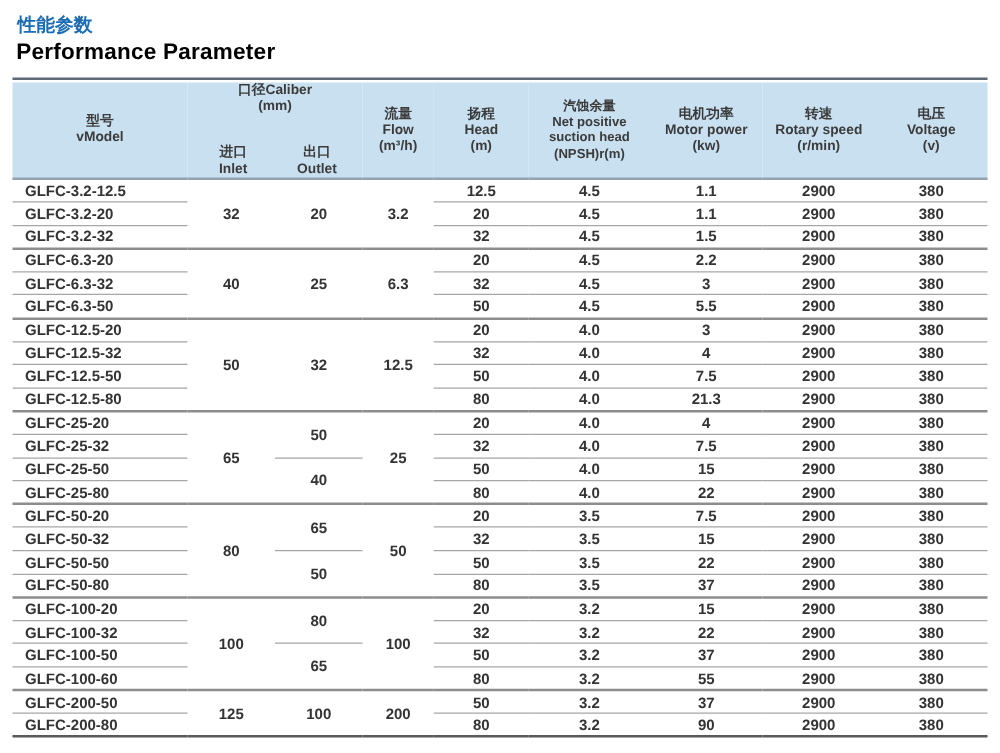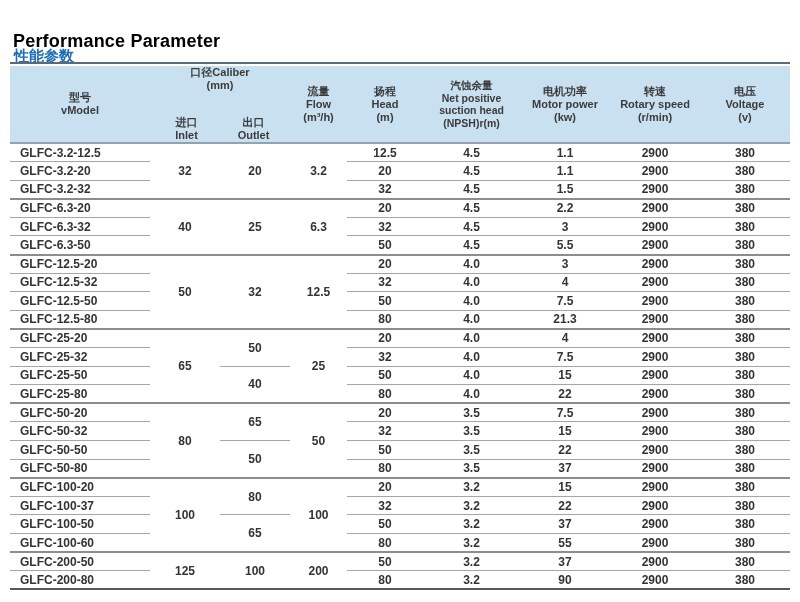--- a/index.html
+++ b/index.html
@@ -11,21 +11,20 @@
     height: 602px;
     background: #ffffff;
     overflow: hidden;
   }
   .title-cn {
     position: absolute;
     left: 14px; top: 11px;
     font-size: 15px;
     font-weight: bold;
     color: #1a6cb4;
-    margin-top: 36px;
   }
   .title-en {
     position: absolute;
     left: 13px; top: 31px;
     font-size: 18px;
     font-weight: bold;
     color: #000000;
     letter-spacing: 0.2px;
   }
   .table-wrap {
@@ -319,21 +318,21 @@
             <td class="b-group" rowspan="4">100</td>
             <td class="b-thin" rowspan="2">80</td>
             <td class="b-group" rowspan="4">100</td>
             <td class="b-thin">20</td>
             <td class="b-thin">3.2</td>
             <td class="b-thin">15</td>
             <td class="b-thin">2900</td>
             <td class="b-thin">380</td>
           </tr>
           <tr>
-            <td class="model b-thin">GLFC-100-37</td>
+            <td class="model b-thin">GLFC-100-32</td>
             <td class="b-thin">32</td>
             <td class="b-thin">3.2</td>
             <td class="b-thin">22</td>
             <td class="b-thin">2900</td>
             <td class="b-thin">380</td>
           </tr>
           <tr>
             <td class="model b-thin">GLFC-100-50</td>
             <td class="b-group" rowspan="2">65</td>
             <td class="b-thin">50</td>

